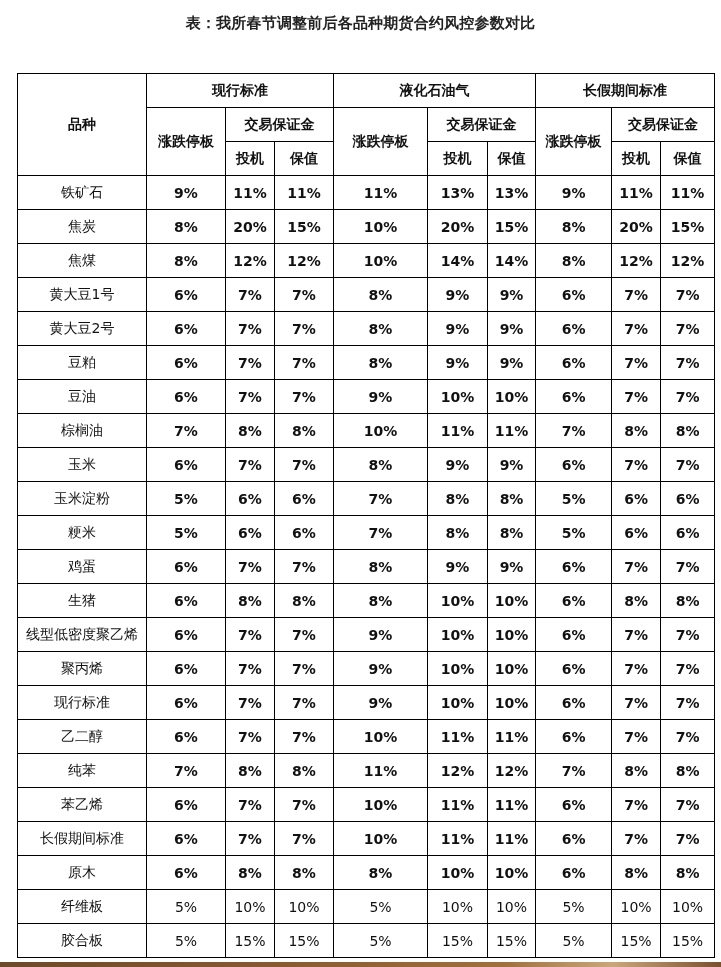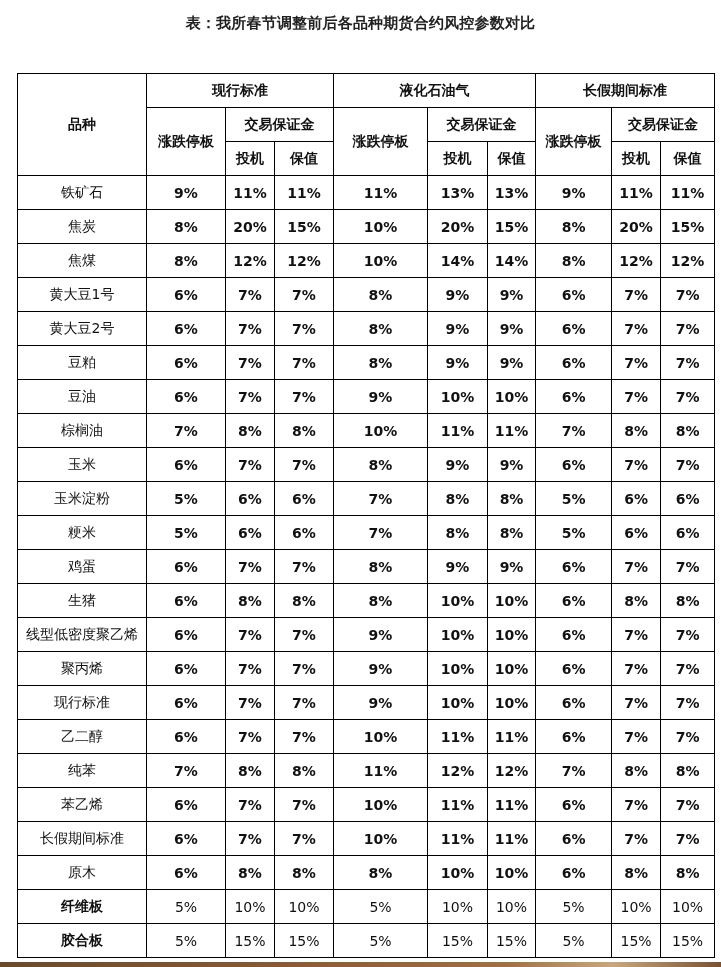--- a/index.html
+++ b/index.html
@@ -8,21 +8,21 @@
   .title { position: absolute; top: 14px; left: 0; width: 721px; text-align: center;
            font-size: 15px; color: #222; letter-spacing: 0.2px; font-weight: bold; }
   table.grid { position: absolute; left: 17px; top: 73px; border-collapse: collapse;
                table-layout: fixed; width: 697px; }
   table.grid td, table.grid th { border: 1.5px solid #000; text-align: center;
                vertical-align: middle; padding: 0; font-size: 14px; }
   table.grid th { font-weight: bold; height: 33px; }
   table.grid td { height: 33px; font-weight: bold; }
   table.grid tr.light td { font-weight: normal; }
   table.grid td.name { font-weight: normal; }
-  table.grid tr.light td.name { font-weight: bold; }
+  table.grid tr.light td.name { font-weight: normal; }
   .bottom-bar { position: absolute; left: 0; top: 962px; width: 721px; height: 5px;
                 background: linear-gradient(90deg, #6b4a2a 0%, #8a5a32 40%, #a0703e 70%, #c9a77a 85%, #7a5030 100%); }
 </style>
 </head>
 <body>
 
 <div class="title">表：我所春节调整前后各品种期货合约风控参数对比</div>
 
 <table class="grid">
   <colgroup>

